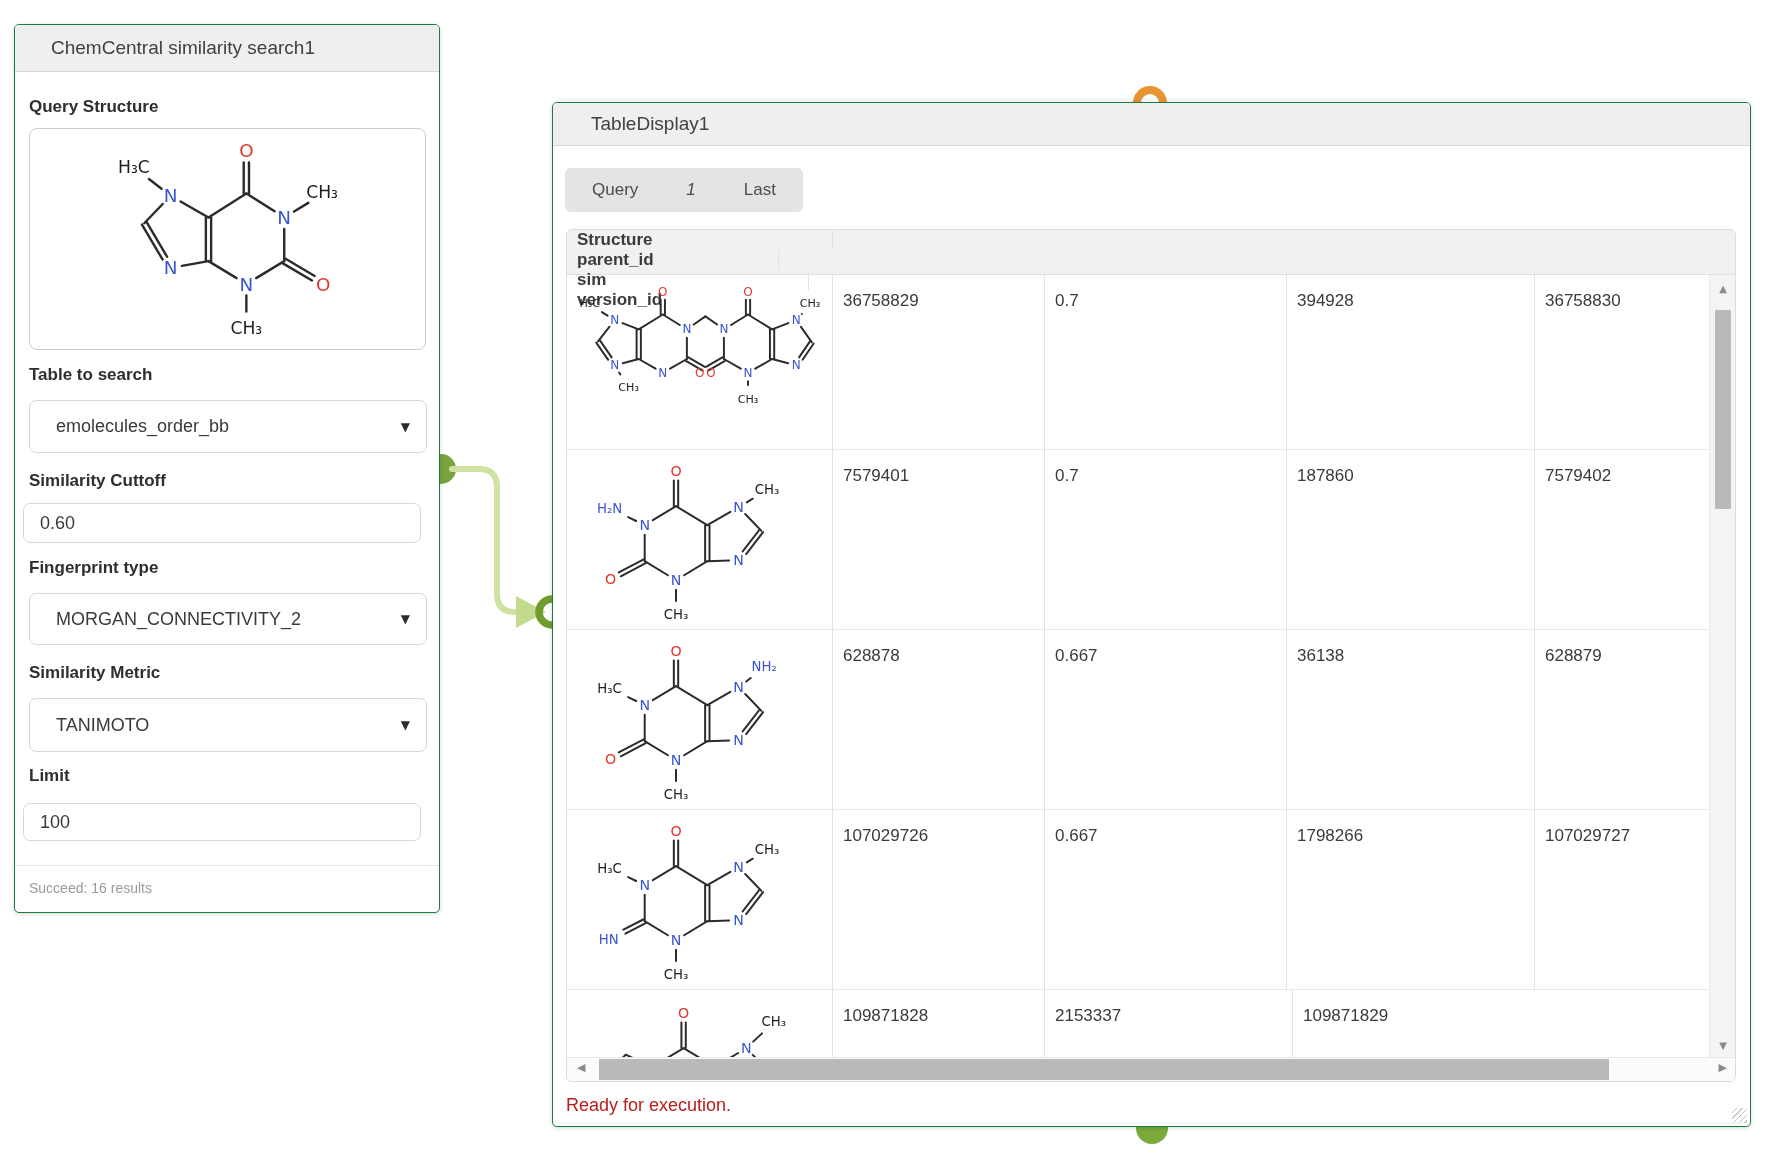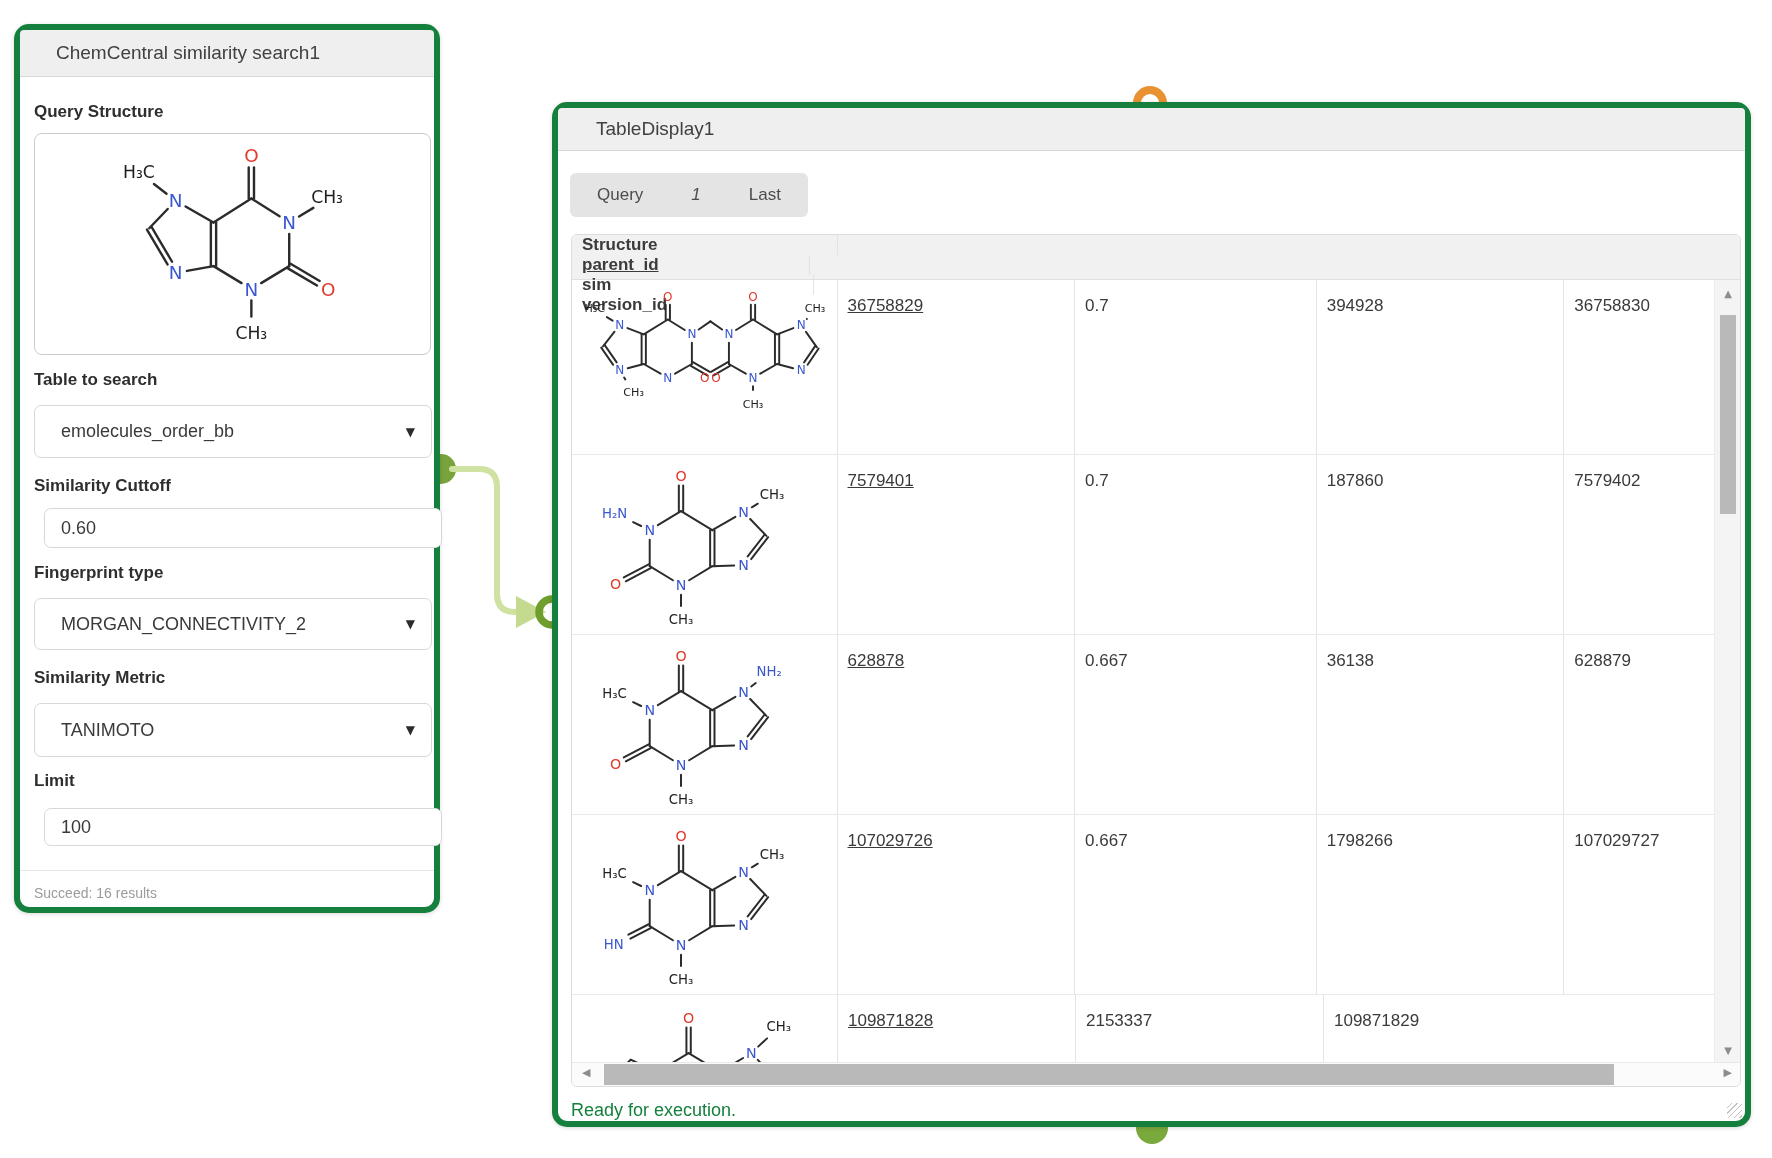--- a/index.html
+++ b/index.html
@@ -1,70 +1,70 @@
 <!DOCTYPE html>
 <html><head>
 <meta charset="utf-8">
 <style>
   html,body{margin:0;padding:0;background:#fff;}
   body{font-family:"Liberation Sans",sans-serif;}
   .stage{position:relative;width:1772px;height:1158px;overflow:hidden;background:#fff;}
   svg.underlay{position:absolute;left:0;top:0;z-index:1;pointer-events:none;}
-  .panel{position:absolute;background:#fff;border:6px solid #15803d;border-radius:15px;
+  .panel{position:absolute;background:#fff;border:1px solid #15803d;border-radius:5px;
          box-shadow:0 1px 4px rgba(0,0,0,.16);box-sizing:border-box;}
   .panel-left{left:14px;top:24px;width:426px;height:889px;z-index:2;}
   .panel-right{left:552px;top:102px;width:1199px;height:1025px;z-index:3;}
   .titlebar{background:#efefef;border-bottom:1px solid #d7d7d7;border-radius:4px 4px 0 0;
             display:flex;align-items:center;font-size:19px;color:#414141;}
   .panel-left .titlebar{height:46px;padding-left:36px;}
   .panel-right .titlebar{height:42px;padding-left:38px;}
   .lbl{position:absolute;left:14px;font-size:17px;font-weight:700;color:#2e2e2e;}
   .qbox{position:absolute;left:14px;top:103px;width:397px;height:222px;border:1px solid #ccc;
         border-radius:8px;box-sizing:border-box;display:flex;align-items:center;justify-content:center;}
   .ctl{position:absolute;left:14px;width:398px;border:1px solid #d8d8d8;border-radius:7px;
        background:#fff;box-sizing:border-box;display:flex;align-items:center;
        font-size:18px;color:#3a3a3a;}
   .sel{padding-left:26px;}
   .caret{position:absolute;right:16px;font-size:12px;color:#2b2b2b;font-family:"DejaVu Sans",sans-serif;}
-  input.inp{position:absolute;left:24px;width:398px;border:1px solid #d8d8d8;border-radius:7px;
+  input.inp{position:absolute;left:8px;width:398px;border:1px solid #d8d8d8;border-radius:7px;
        background:#fff;box-sizing:border-box;font-size:18px;color:#3a3a3a;padding:0 0 0 16px;
        font-family:"Liberation Sans",sans-serif;outline:none;}
   .statusbar{position:absolute;left:0;right:0;top:840px;border-top:1px solid #e6e6e6;
              padding:14px 0 0 14px;color:#9b9b9b;font-size:14px;}
   
   .pagination{position:absolute;left:12px;top:65px;width:238px;height:44px;background:#e4e4e4;
               border-radius:6px;display:flex;align-items:center;justify-content:space-between;
               padding:0 27px;box-sizing:border-box;font-size:17px;color:#4c4c4c;}
   .pg-num{font-style:italic;}
   .tableblock{position:absolute;left:13px;top:126px;width:1170px;height:853px;
               border:1px solid #dcdcdc;border-radius:6px;overflow:hidden;box-sizing:border-box;background:#fff;}
   .thead{display:flex;height:45px;background:#f1f1f1;border-bottom:1px solid #e0e0e0;box-sizing:border-box;flex-direction:column;}
   .th{display:flex;align-items:center;padding-left:10px;font-weight:700;font-size:17px;color:#3b3b3b;
       box-sizing:border-box;}
   .trow{display:flex;border-bottom:1px solid #e9e9e9;box-sizing:border-box;overflow:hidden;}
   .cell{box-sizing:border-box;font-size:17px;color:#3a3a3a;padding:16px 10px 0 10px;overflow:hidden;}
   .c0{width:266px;border-right:1px solid #e3e3e3;}
-  .c1{width:238px;border-right:1px solid #e3e3e3;text-decoration:underline;}
+  .c1{width:212px;border-right:1px solid #e3e3e3;}
   .c2{width:242px;border-right:1px solid #e3e3e3;}
   .c3{width:248px;border-right:1px solid #e3e3e3;}
   .c4{width:176px;border-right:none;}
   .molcell{padding:0;}
   .mol{display:block;}
   .vscroll{position:absolute;right:0;top:45px;width:26px;height:782px;background:#f4f4f4;
            border-left:1px solid #ececec;box-sizing:border-box;}
   .varrow{position:absolute;left:0;width:26px;text-align:center;color:#8c8c8c;font-size:10px;
           font-family:"DejaVu Sans",sans-serif;}
   .varrow.up{top:8px;} .varrow.down{bottom:6px;}
   .vthumb{position:absolute;left:5px;width:16px;top:35px;height:199px;background:#b9b9b9;border-radius:1px;}
   .hscroll{position:absolute;left:0;top:827px;width:1168px;height:24px;background:#fbfbfb;
            border-top:1px solid #e8e8e8;box-sizing:border-box;}
   .harrow{position:absolute;top:3px;color:#8c8c8c;font-size:11px;font-family:"DejaVu Sans",sans-serif;}
   .harrow.left{left:10px;} .harrow.right{right:8px;}
   .hthumb{position:absolute;left:32px;top:1px;height:21px;width:1010px;background:#b9b9b9;}
-  .rstatus{position:absolute;left:13px;top:992px;color:#15803d;font-size:18px;}
+  .rstatus{position:absolute;left:13px;top:992px;color:#b91c1c;font-size:18px;}
   .grip{position:absolute;right:3px;bottom:3px;width:15px;height:15px;
         background:repeating-linear-gradient(135deg,transparent 0 3px,#c4c4c4 3px 4px);}
 </style>
 </head>
 <body>
 
 <div class="stage">
 
   <svg class="underlay" width="1772" height="1158">
     <circle cx="441" cy="469" r="15" fill="#78a33c"></circle>

